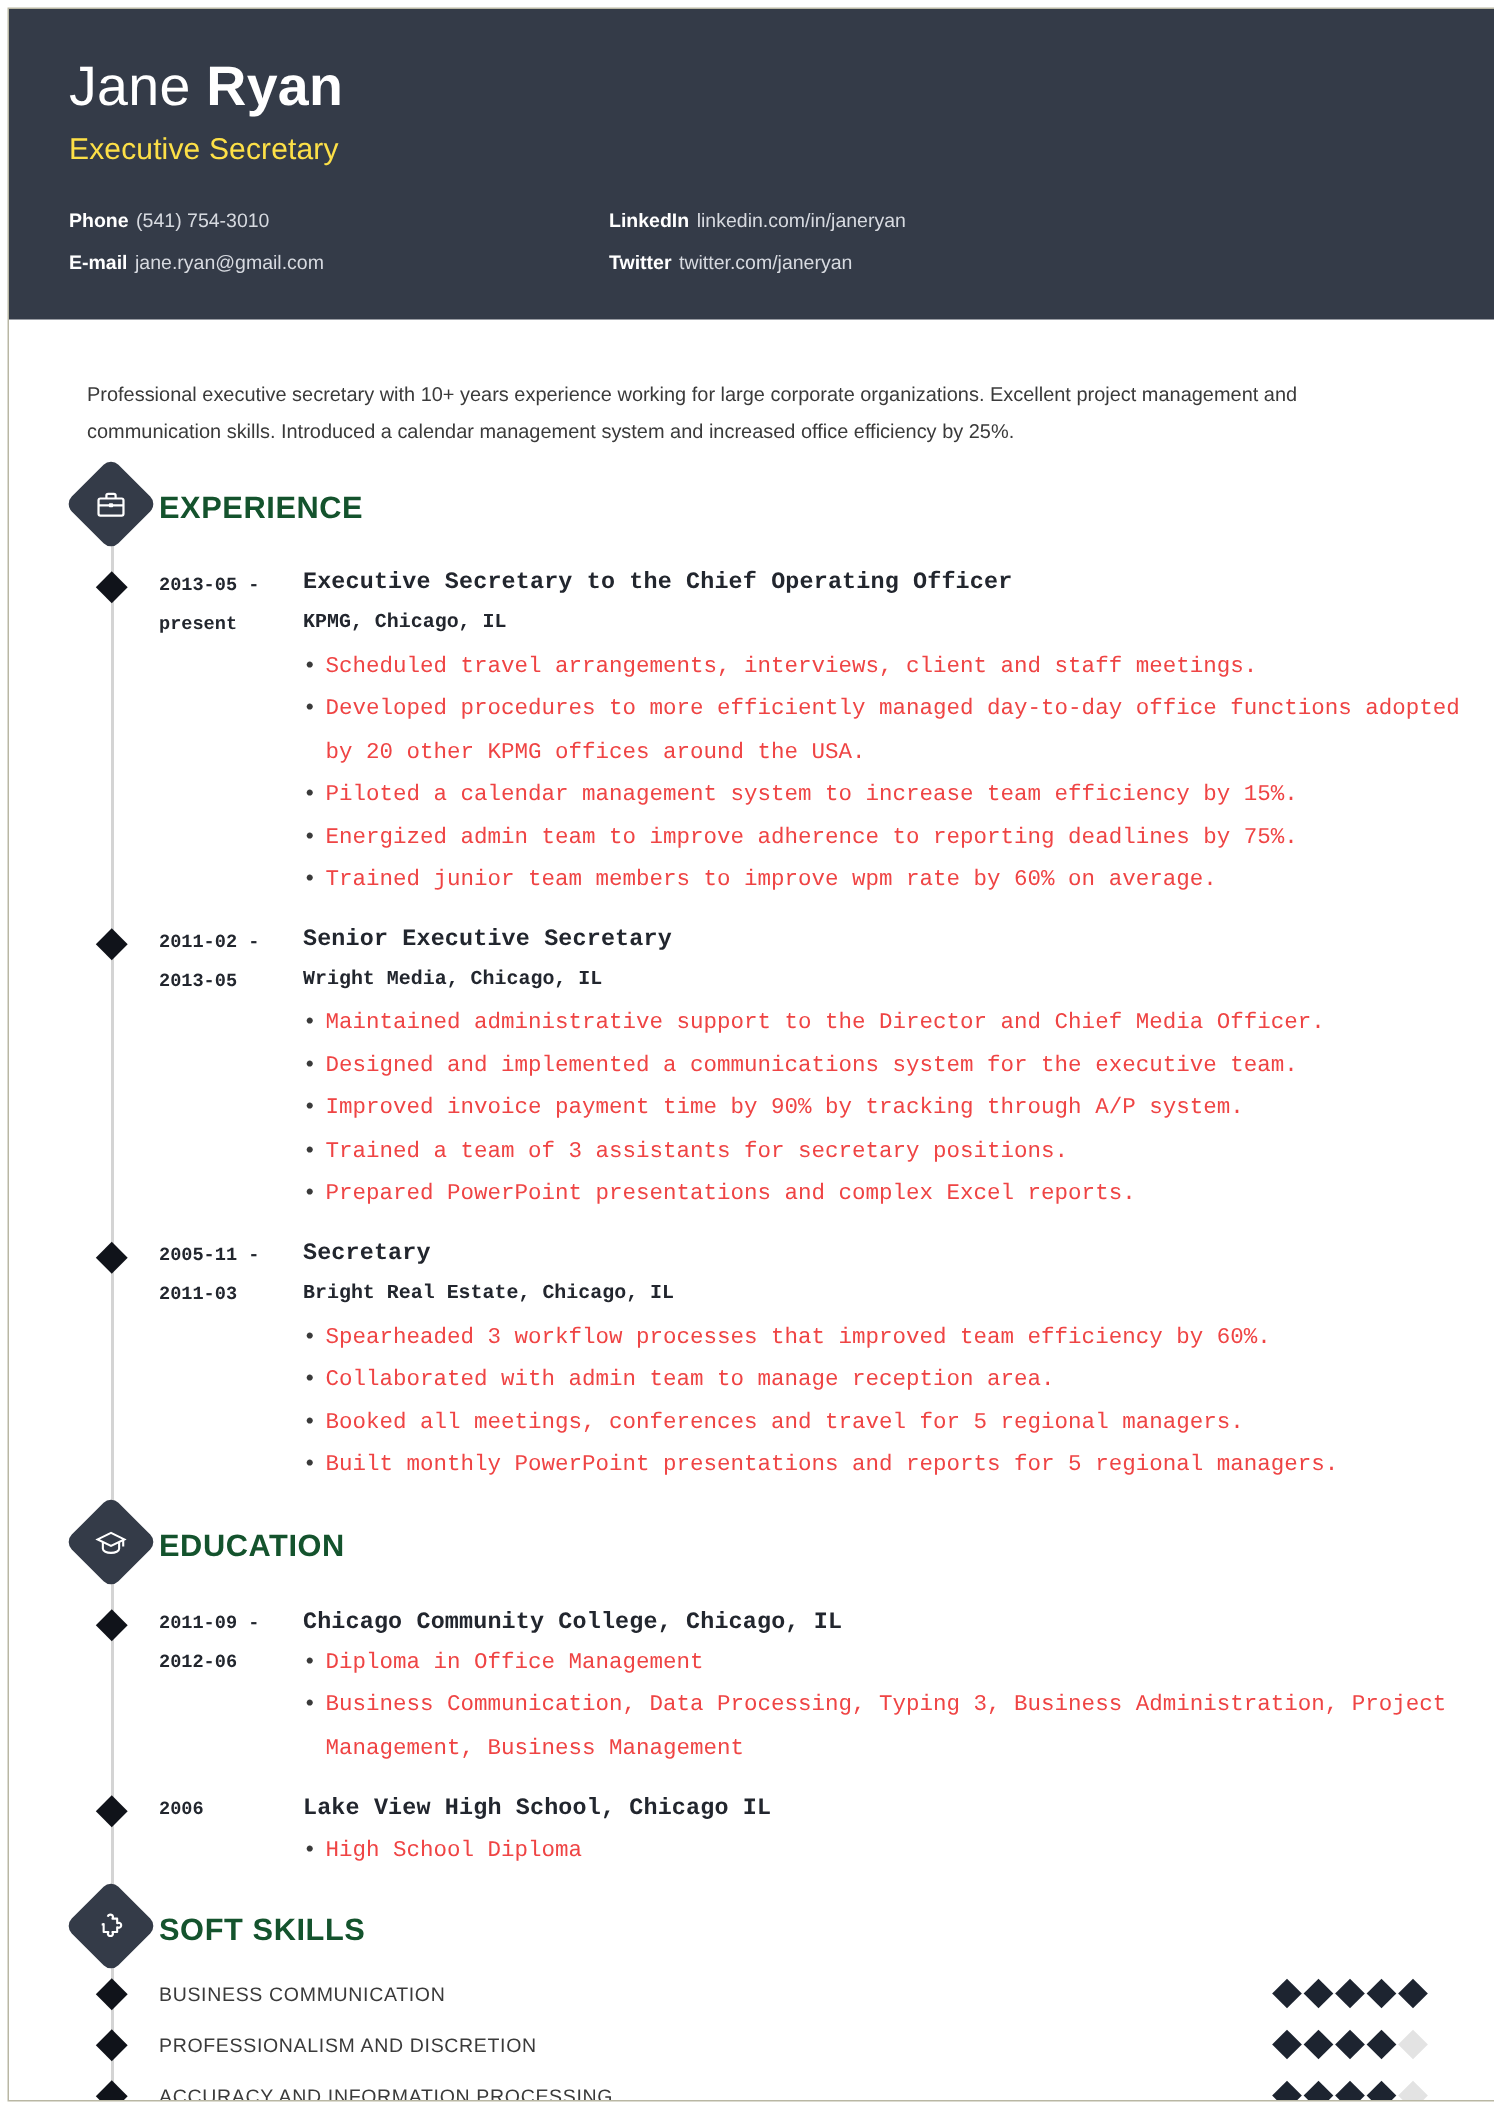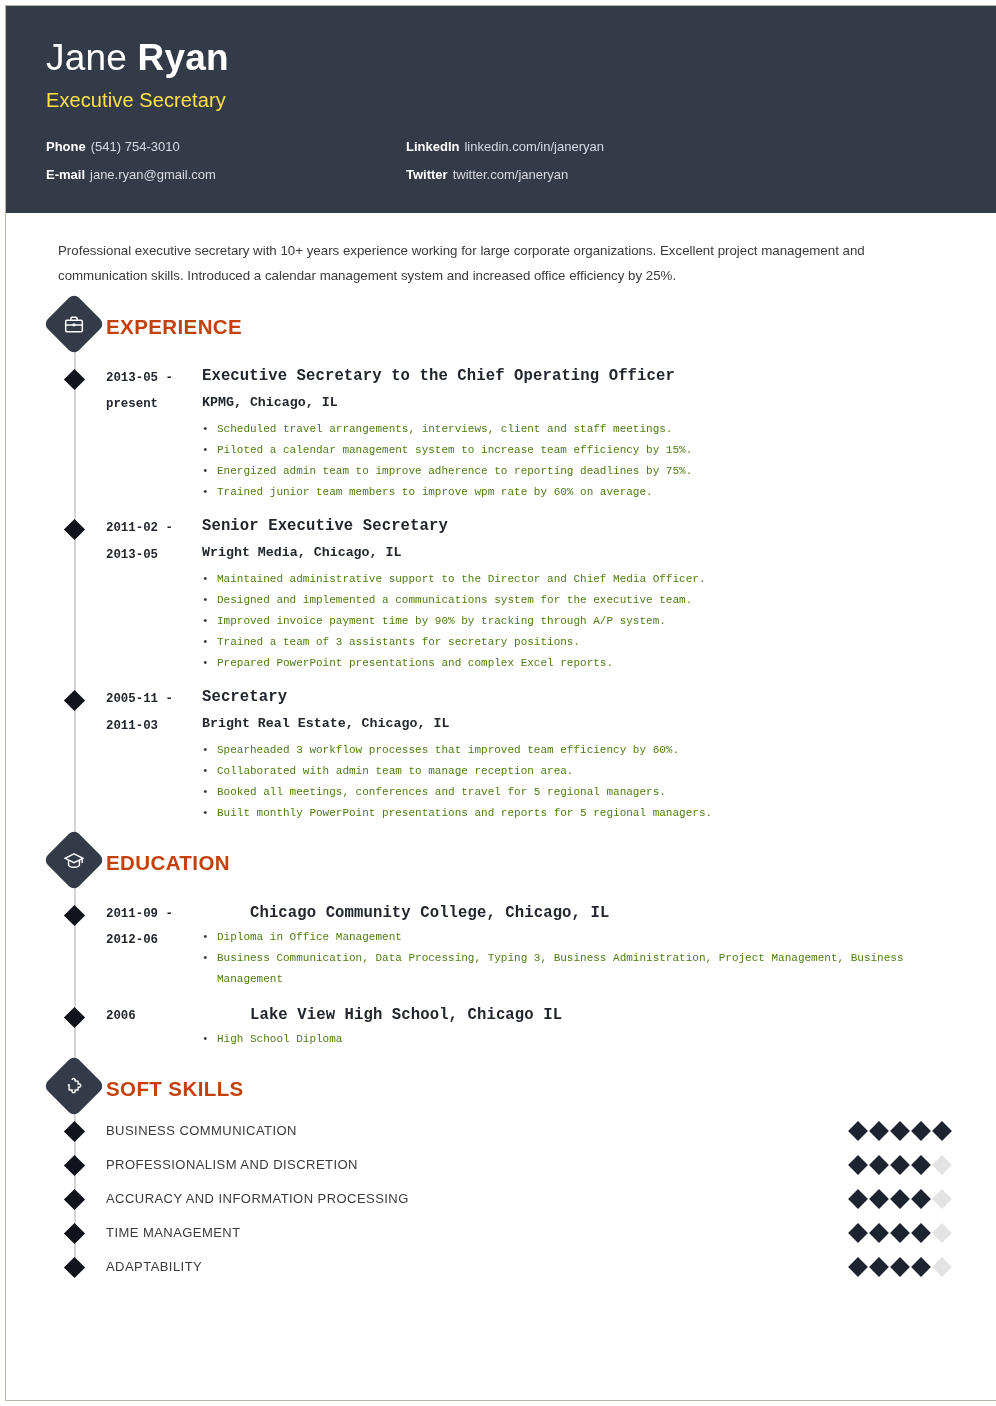--- a/index.html
+++ b/index.html
@@ -57,21 +57,21 @@
   .contact-row .lbl {
     font-weight: 700;
     color: #ffffff;
     margin-right: 5px;
   }
 
   
   .body { padding: 0 22px 0 0; }
 
   .summary {
-    margin: 26px 45px 0 52px;
+    margin: 38px 45px 0 52px;
     font-size: 13.3px;
     line-height: 1.85;
     color: #3a3a3a;
     text-align: left;
   }
 
   
   .section { position: relative; }
 
   .timeline-rail {
@@ -102,21 +102,21 @@
     display: flex;
     align-items: center;
     justify-content: center;
     z-index: 2;
   }
   .sec-badge svg { transform: rotate(-45deg); display: block; }
   .sec-title {
     margin-left: 100px;
     font-size: 20.5px;
     font-weight: 700;
-    color: #c2410c;
+    color: #14532d;
     letter-spacing: .4px;
   }
 
   
   .entry {
     position: relative;
     display: flex;
     padding-left: 100px;
     margin-top: 12px;
     font-family: Liberation Mono, monospace;
@@ -152,36 +152,36 @@
   }
   .entry-org {
     font-size: 13.3px;
     font-weight: 700;
     color: #22262e;
     line-height: 1.95;
   }
   .bullets { list-style: none; margin-top: 3px; }
   .bullets li {
     position: relative;
-    font-size: 11px;
-    color: #4d7c0f;
+    font-size: 15px;
+    color: #ef4444;
     line-height: 1.9;
     padding-left: 15px;
   }
   .bullets li::before {
     content: "•";
     position: absolute;
     left: 0;
     top: 0;
     color: #3a3a3a;
   }
 
   
   .edu .bullets { margin-top: 0; }
-  .edu .entry-title { line-height: 1.75; margin-left: 48px; }
+  .edu .entry-title { line-height: 1.75; }
 
   
   .skill-row {
     position: relative;
     display: flex;
     align-items: center;
     padding-left: 100px;
     height: 34px;
     padding-right: 27px;
   }
@@ -256,20 +256,21 @@
         <div class="entry-dot"></div>
         <div class="dates">
           <div>2013-05 -</div>
           <div>present</div>
         </div>
         <div class="entry-main">
           <div class="entry-title">Executive Secretary to the Chief Operating Officer</div>
           <div class="entry-org">KPMG, Chicago, IL</div>
           <ul class="bullets">
             <li>Scheduled travel arrangements, interviews, client and staff meetings.</li>
+            <li>Developed procedures to more efficiently managed day-to-day office functions adopted by 20 other KPMG offices around the USA.</li>
             <li>Piloted a calendar management system to increase team efficiency by 15%.</li>
             <li>Energized admin team to improve adherence to reporting deadlines by 75%.</li>
             <li>Trained junior team members to improve wpm rate by 60% on average.</li>
           </ul>
         </div>
       </div>
 
       <div class="entry">
         <div class="entry-dot"></div>
         <div class="dates">

